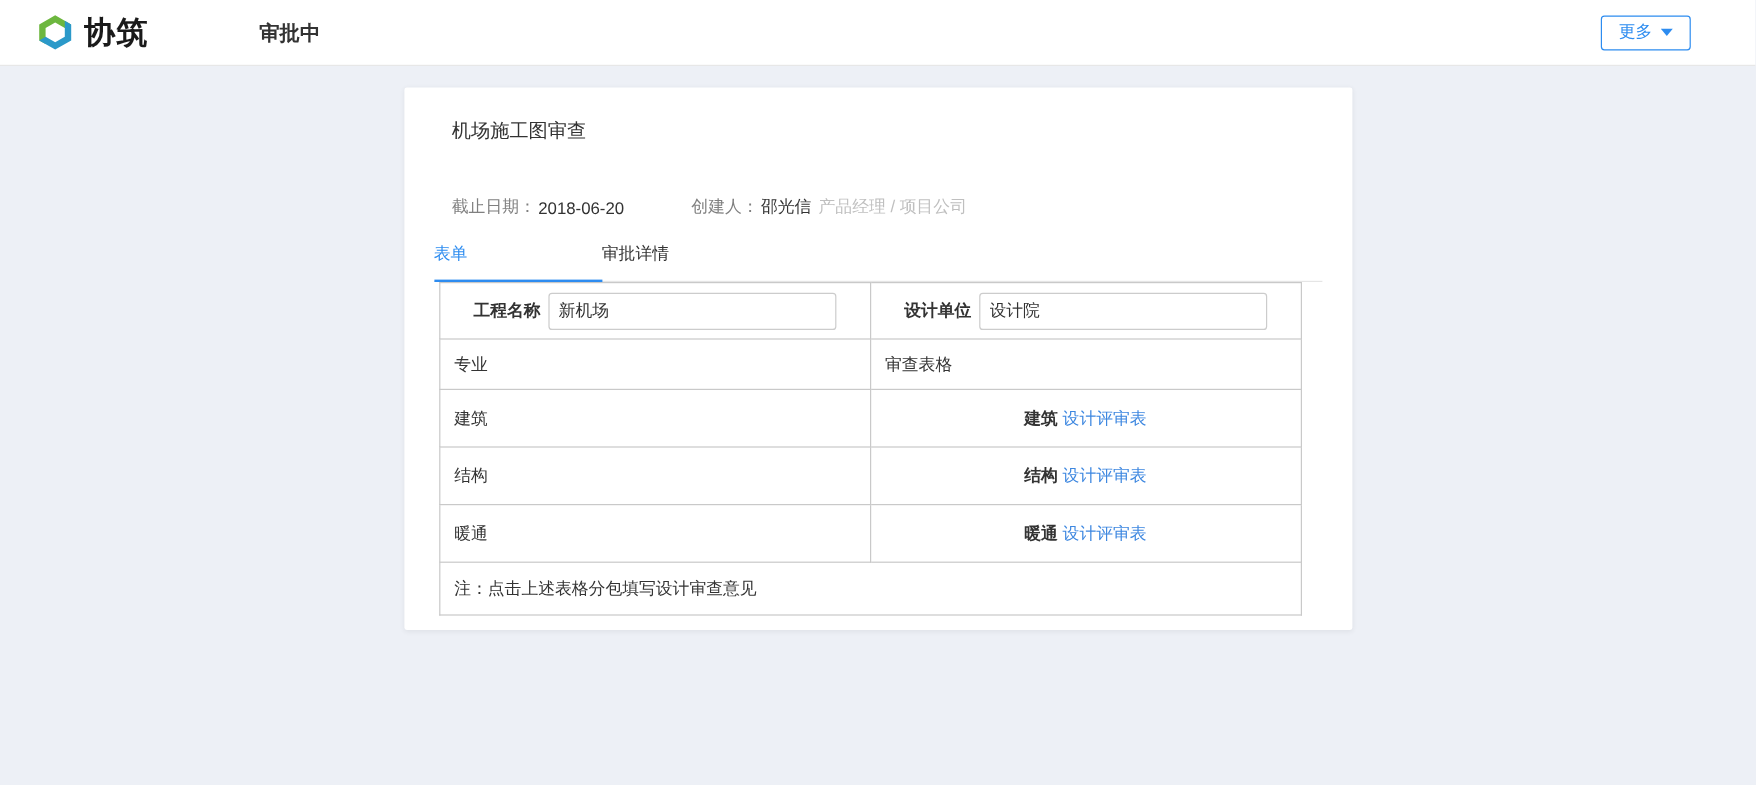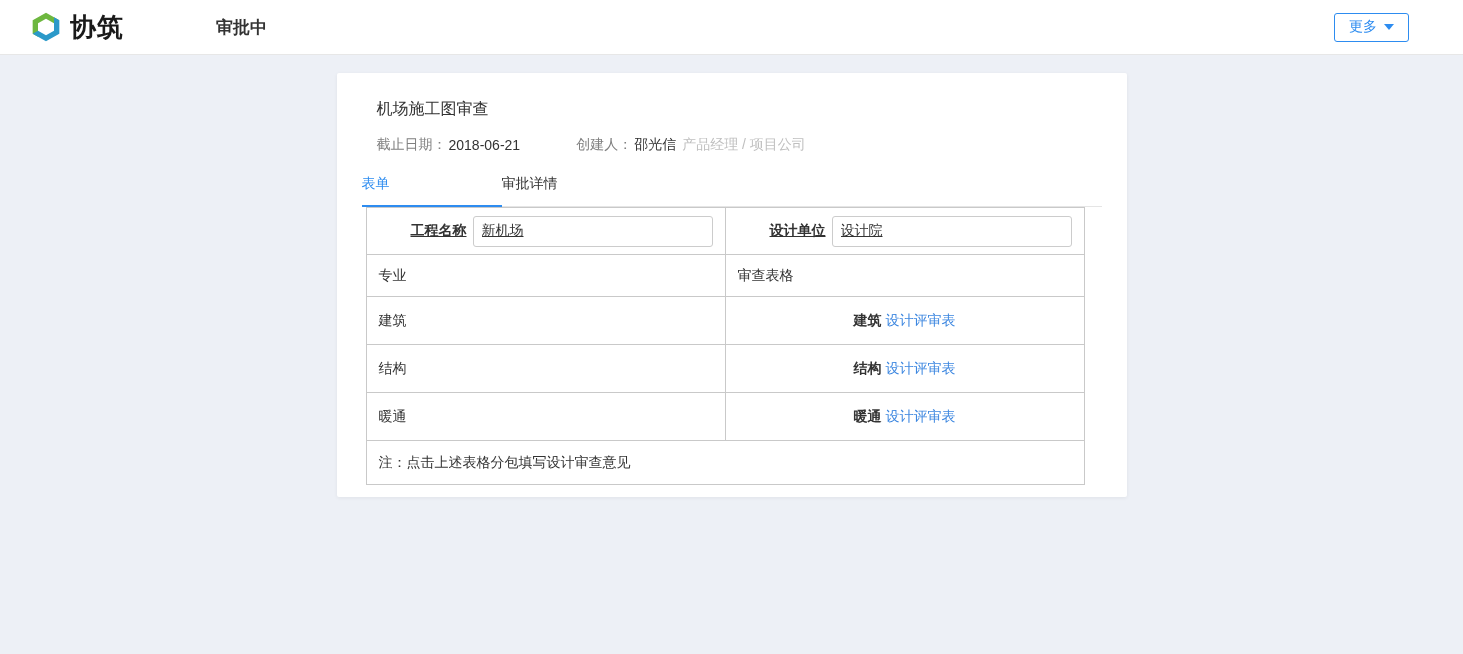--- a/index.html
+++ b/index.html
@@ -48,21 +48,21 @@
   
   .page { padding:18px 0; }
   .card {
     width:790px;
     margin:0 auto;
     background:#fff;
     border-radius:2px;
     box-shadow:0 1px 4px rgba(0,0,0,0.06);
     padding:26px 0 12px;
   }
-  .card-title { font-size:16px; font-weight:400; color:#333; margin:0 40px 16px; }
+  .card-title { font-size:16px; font-weight:400; color:#333; margin:0 40px 44px; }
 
   .meta { display:flex; align-items:center; font-size:14px; margin:0 40px 8px; }
   .meta-label { color:#808080;text-align:center; }
   .meta-value { color:#333; margin-left:2px; }
   .meta-gap { margin-left:56px; }
   .meta-dim { color:#bfbfbf; margin-left:6px; }
 
   .tabs { display:flex; margin:0 25px; border-bottom:1px solid #e5e5e5; }
   .tab {
     width:140px;
@@ -83,21 +83,21 @@
     width:719px;
     margin-left:29px;
     border-collapse:collapse;
     font-size:14px;
     color:#333;
   }
   .form-table td { border:1px solid #c9c9c9; padding:0 12px; }
   .form-table td.half { width:50%; }
 
   .field-cell { height:47px; }
-  .field-inner { display:flex; align-items:center; justify-content:flex-end; gap:6px;text-decoration:underline; }
+  .field-inner { display:flex; align-items:center; justify-content:center; gap:6px; }
   .field-label { font-weight:bold; white-space:nowrap; }
   .field-input {
     width:240px;
     height:31px;
     border:1px solid #ccc;
     border-radius:3px;
     padding:0 8px;
     font-size:14px;
     font-family:inherit;
     color:#333;
@@ -129,21 +129,21 @@
   </button>
 </header>
 
 <main class="page">
   <section class="card">
 
     <h2 class="card-title">机场施工图审查</h2>
 
     <div class="meta">
       <span class="meta-label">截止日期：</span>
-      <span class="meta-value">2018-06-21</span>
+      <span class="meta-value">2018-06-20</span>
       <span class="meta-label meta-gap">创建人：</span>
       <span class="meta-value">邵光信</span>
       <span class="meta-dim">产品经理 / 项目公司</span>
     </div>
 
     <div class="tabs">
       <div class="tab active">表单</div>
       <div class="tab">审批详情</div>
     </div>
 

